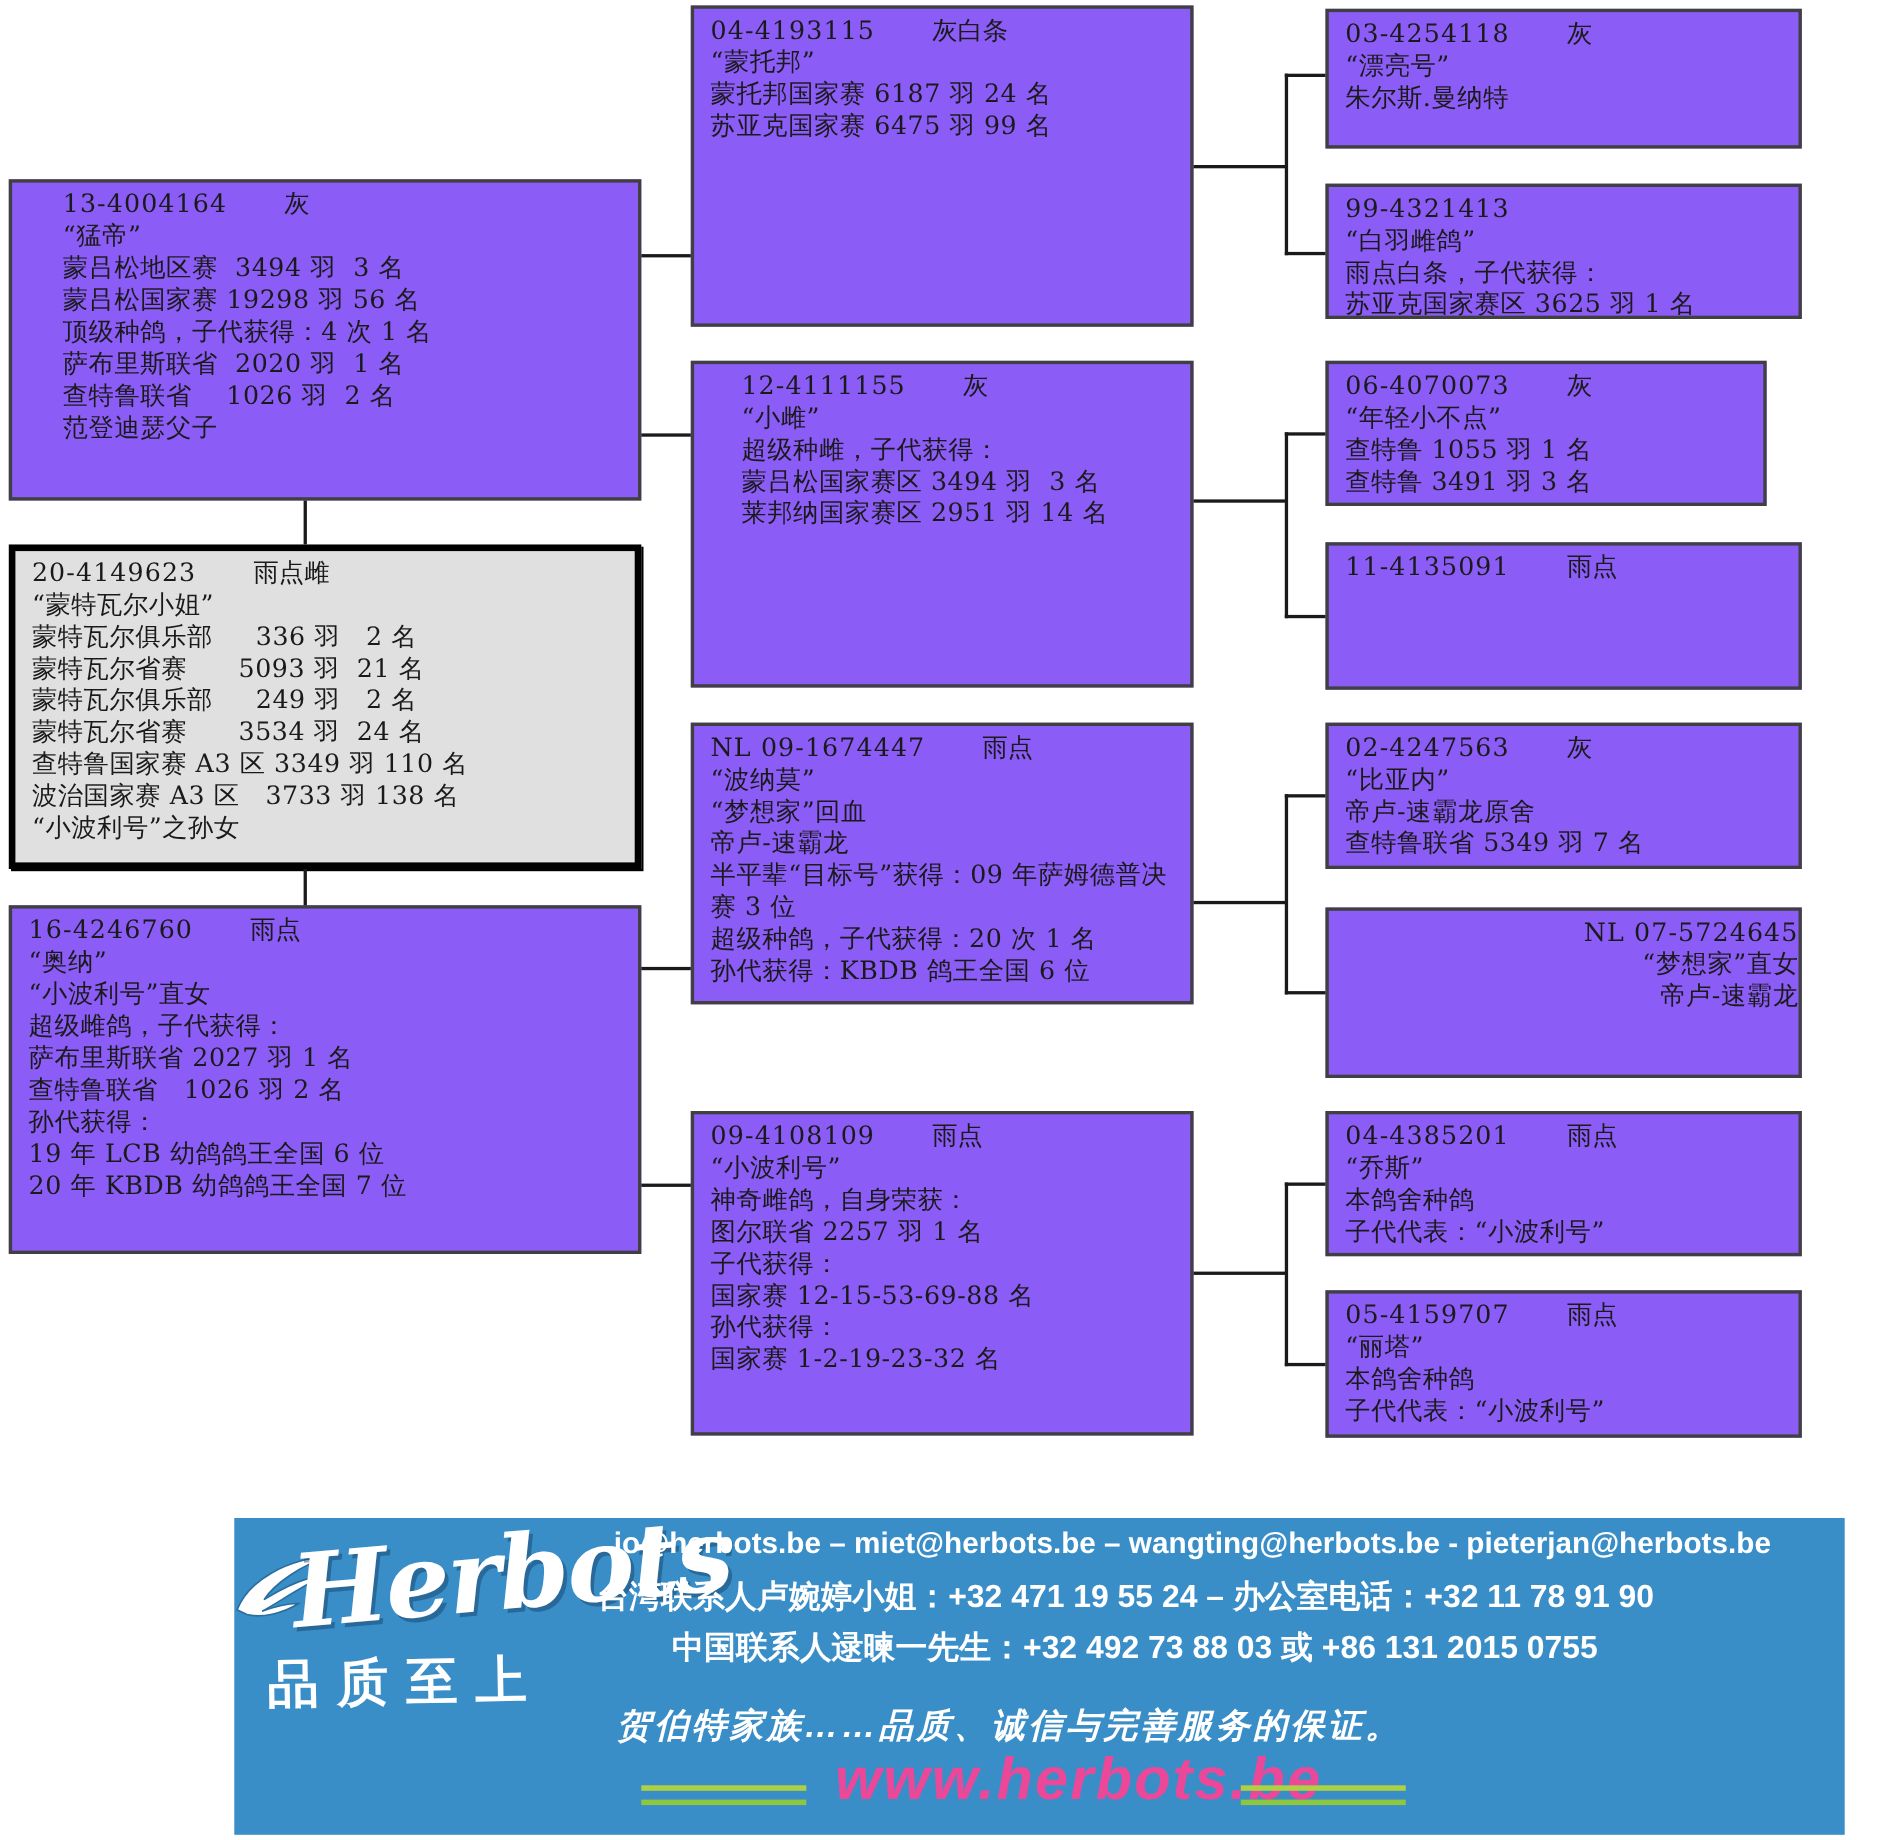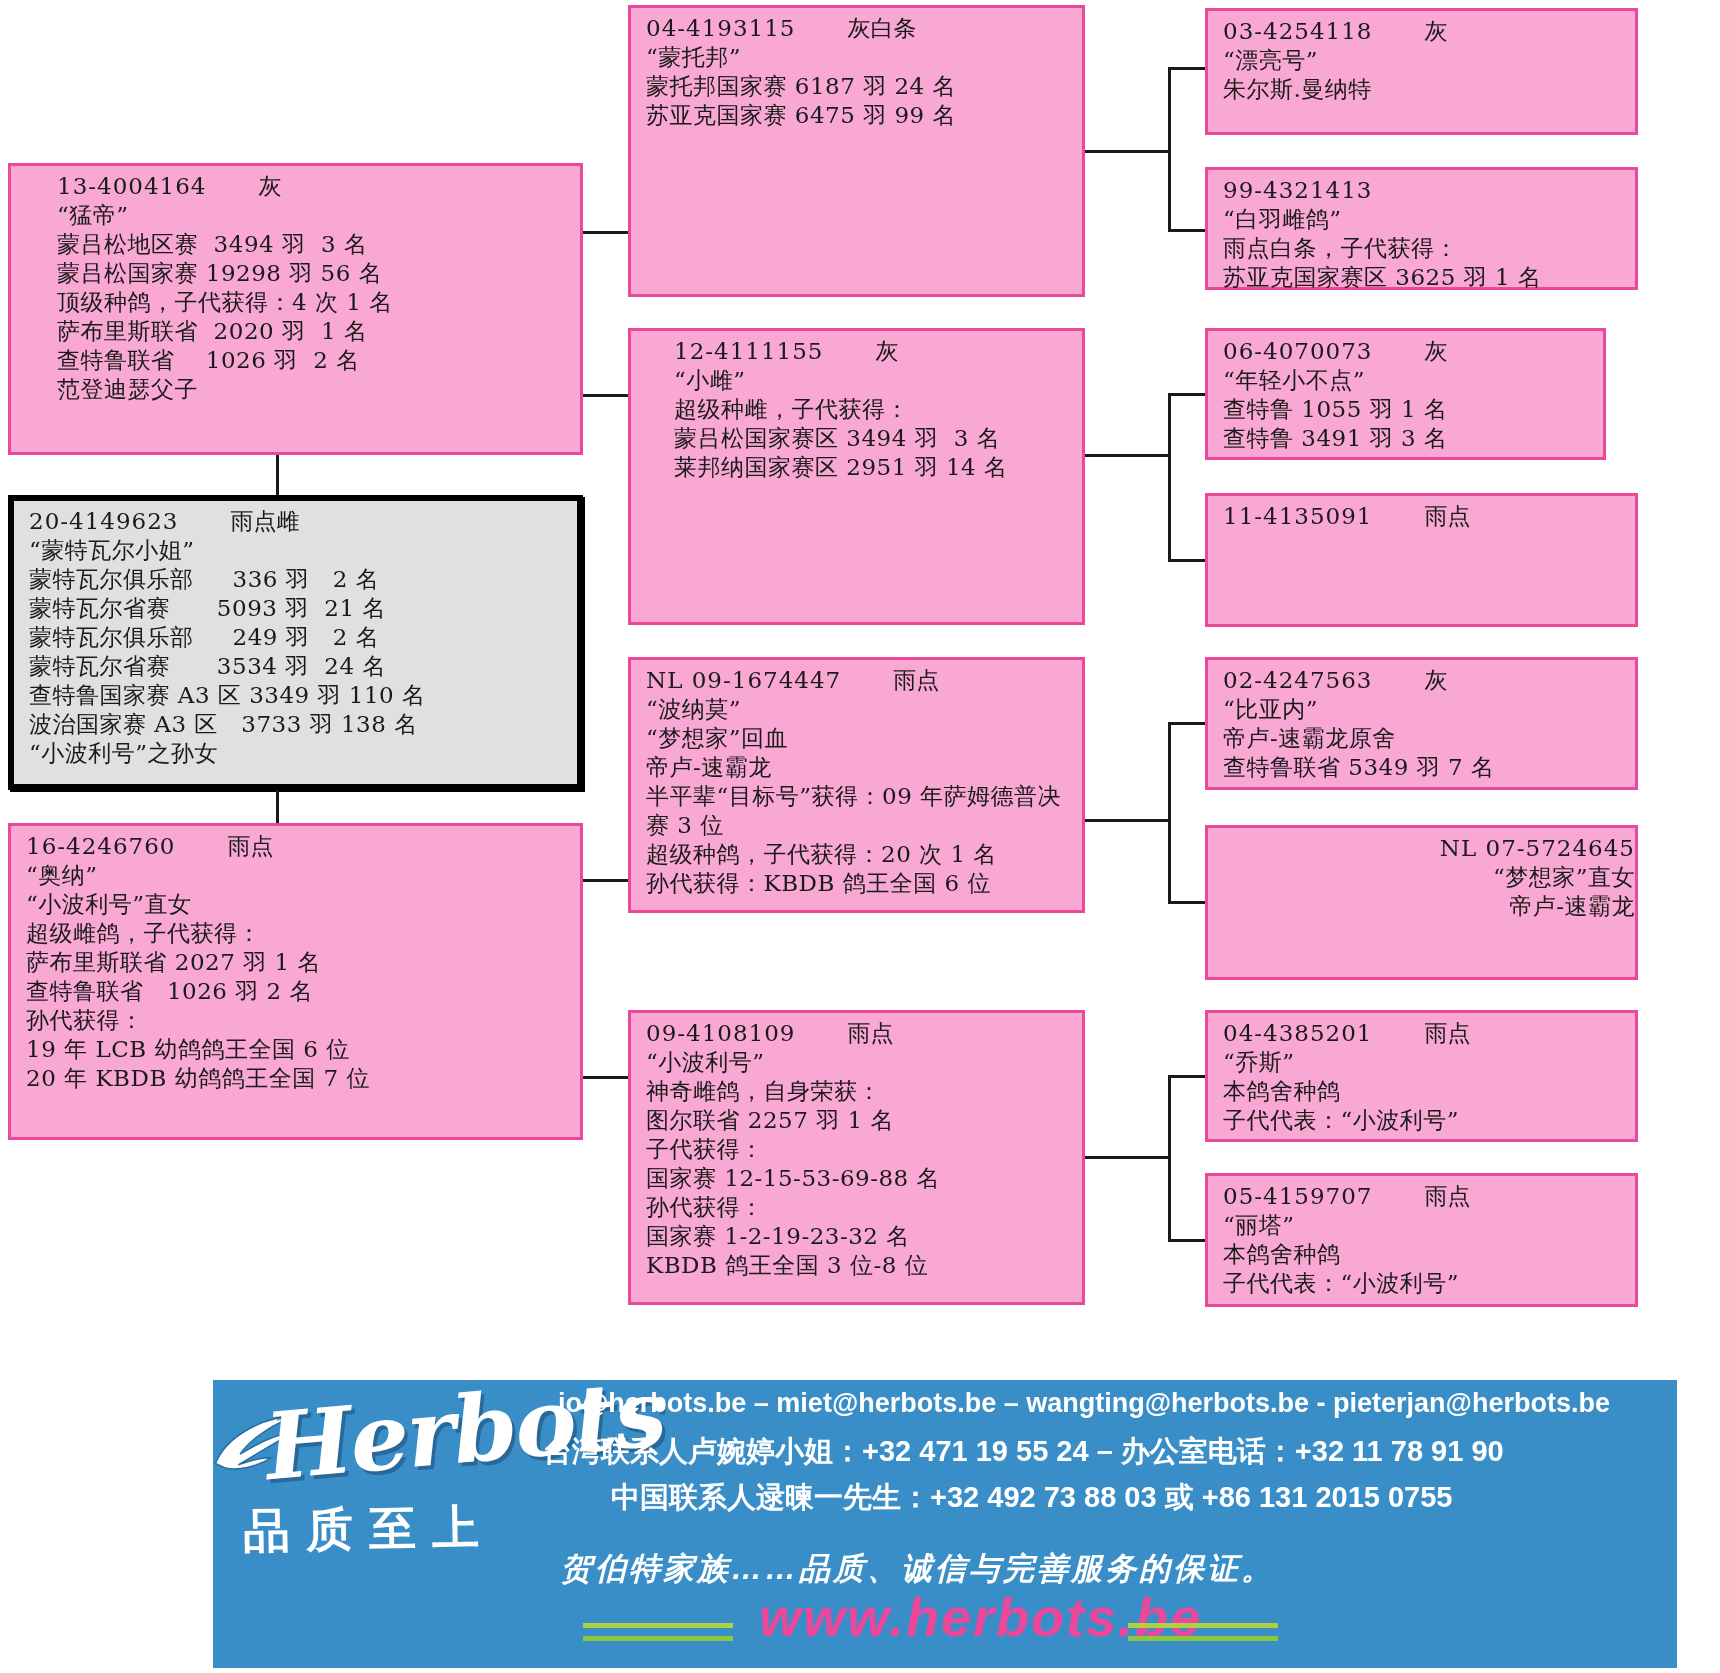--- a/index.html
+++ b/index.html
@@ -1,18 +1,18 @@
 <!DOCTYPE html>
 <html><head>
 <meta charset="utf-8">
 <style>
   html,body{margin:0;padding:0;background:#ffffff;}
   #page{position:relative;width:1720px;height:1673px;background:#ffffff;overflow:hidden;
         font-family:"DejaVu Serif","Liberation Serif",serif;color:#1a1a1a;}
-  .pbox{position:absolute;background:#f9a8d4;border:3px solid #ec4899;box-sizing:border-box;
+  .pbox{position:absolute;background:#8b5cf6;border:3px solid #404040;box-sizing:border-box;
         padding:6px 0 0 15px;overflow:visible;}
   .pbox.subject{background:#e0e0e0;border:6px solid #000;box-shadow:2px 2px 0 #000;}
   .box-head{white-space:pre;font-size:23px;line-height:29px;}
   .box-id{letter-spacing:1px;}
   .box-color{margin-left:52px;}
   .box-line{white-space:pre;font-size:23px;line-height:29px;letter-spacing:0.5px;}
   .conn{position:absolute;background:#1a1a1a;}
   .conn.h{height:3px;}
   .conn.v{width:3px;}
   
@@ -99,21 +99,20 @@
     </div>
   <div class="pbox" style="left:628px;top:1010px;width:457px;height:295px;">
       <div class="box-head"><span class="box-id">09-4108109</span><span class="box-color">雨点</span></div>
       <div class="box-line">“小波利号”</div>
       <div class="box-line">神奇雌鸽，自身荣获：</div>
       <div class="box-line">图尔联省 2257 羽 1 名</div>
       <div class="box-line">子代获得：</div>
       <div class="box-line">国家赛 12-15-53-69-88 名</div>
       <div class="box-line">孙代获得：</div>
       <div class="box-line">国家赛 1-2-19-23-32 名</div>
-      <div class="box-line">KBDB 鸽王全国 3 位-8 位</div>
     </div>
 
   <div class="pbox" style="left:1205px;top:8px;width:433px;height:127px;">
       <div class="box-head"><span class="box-id">03-4254118</span><span class="box-color">灰</span></div>
       <div class="box-line">“漂亮号”</div>
       <div class="box-line">朱尔斯.曼纳特</div>
     </div>
   <div class="pbox" style="left:1205px;top:167px;width:433px;height:123px;">
       <div class="box-head"><span class="box-id">99-4321413</span></div>
       <div class="box-line">“白羽雌鸽”</div>

